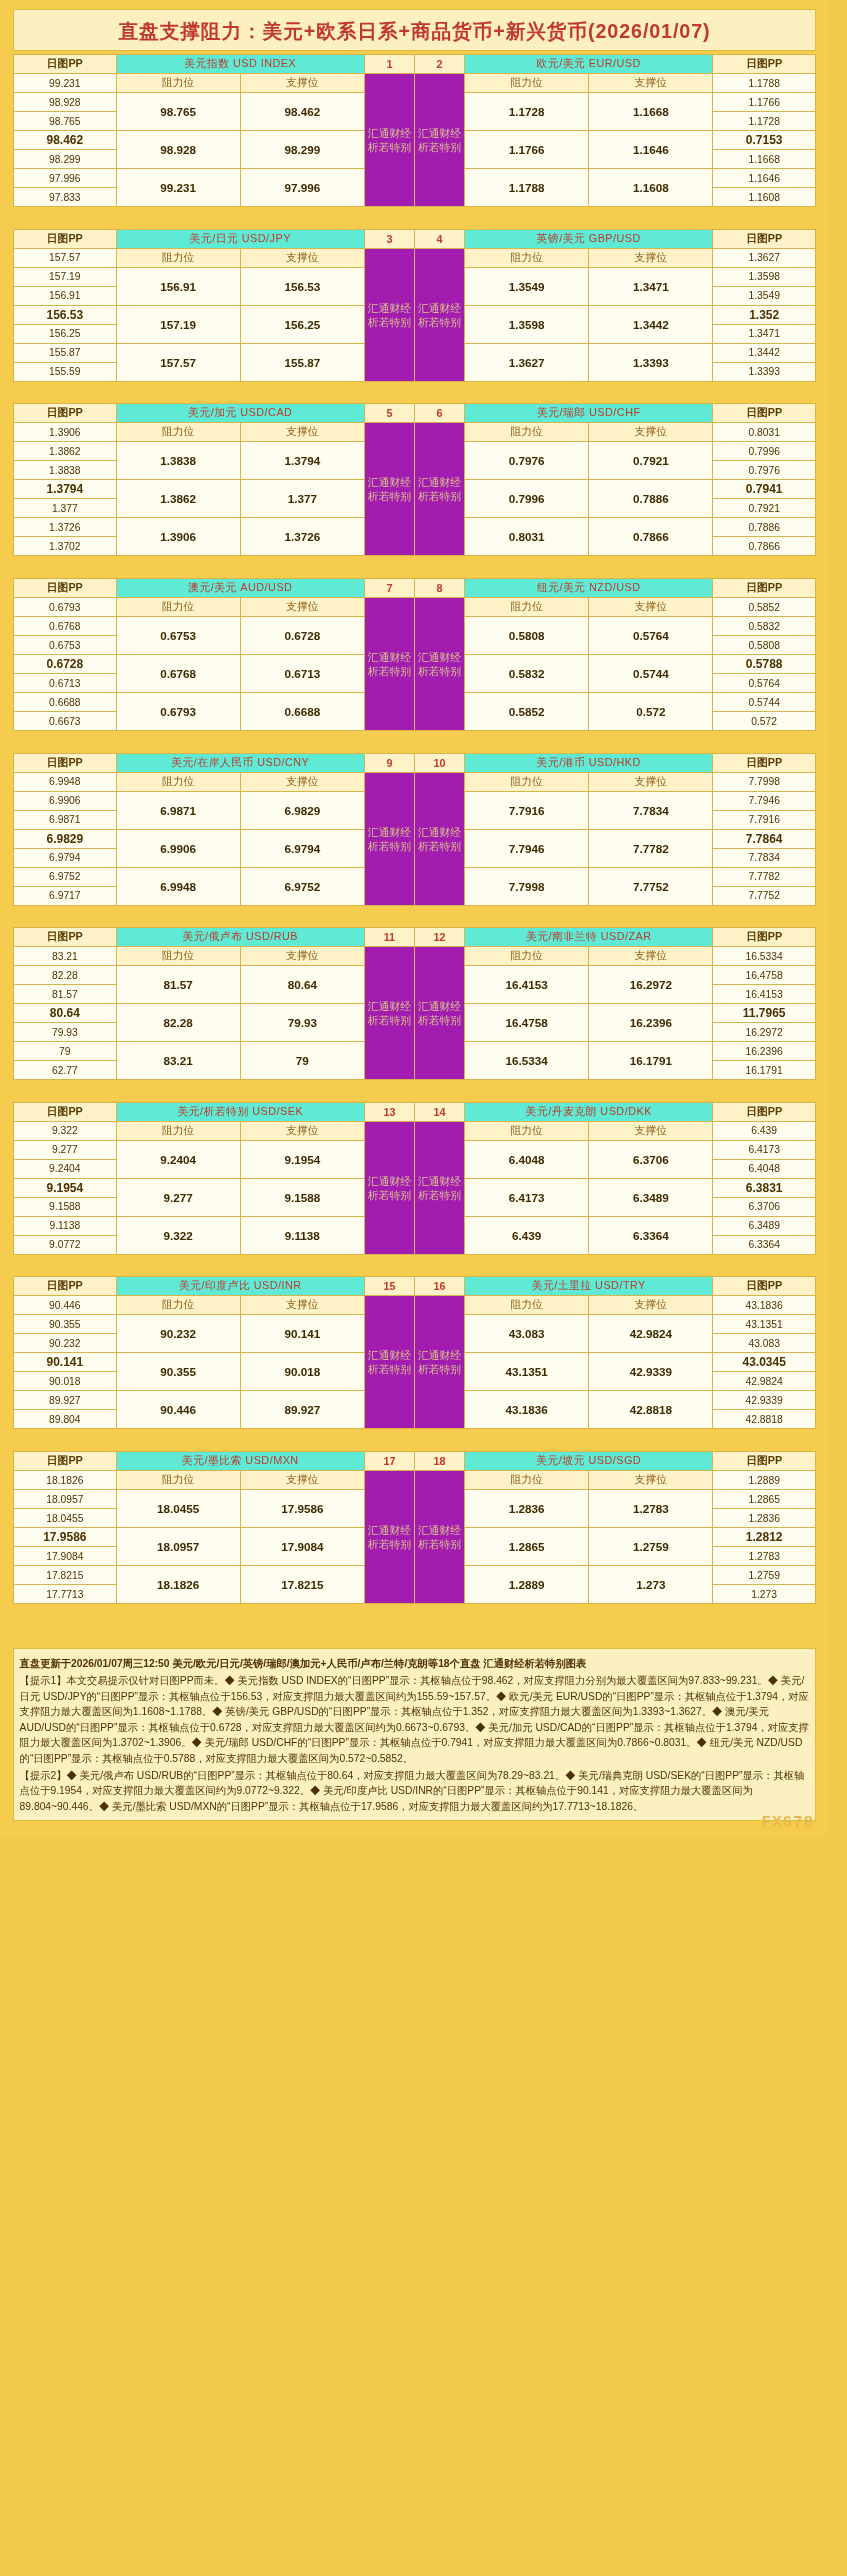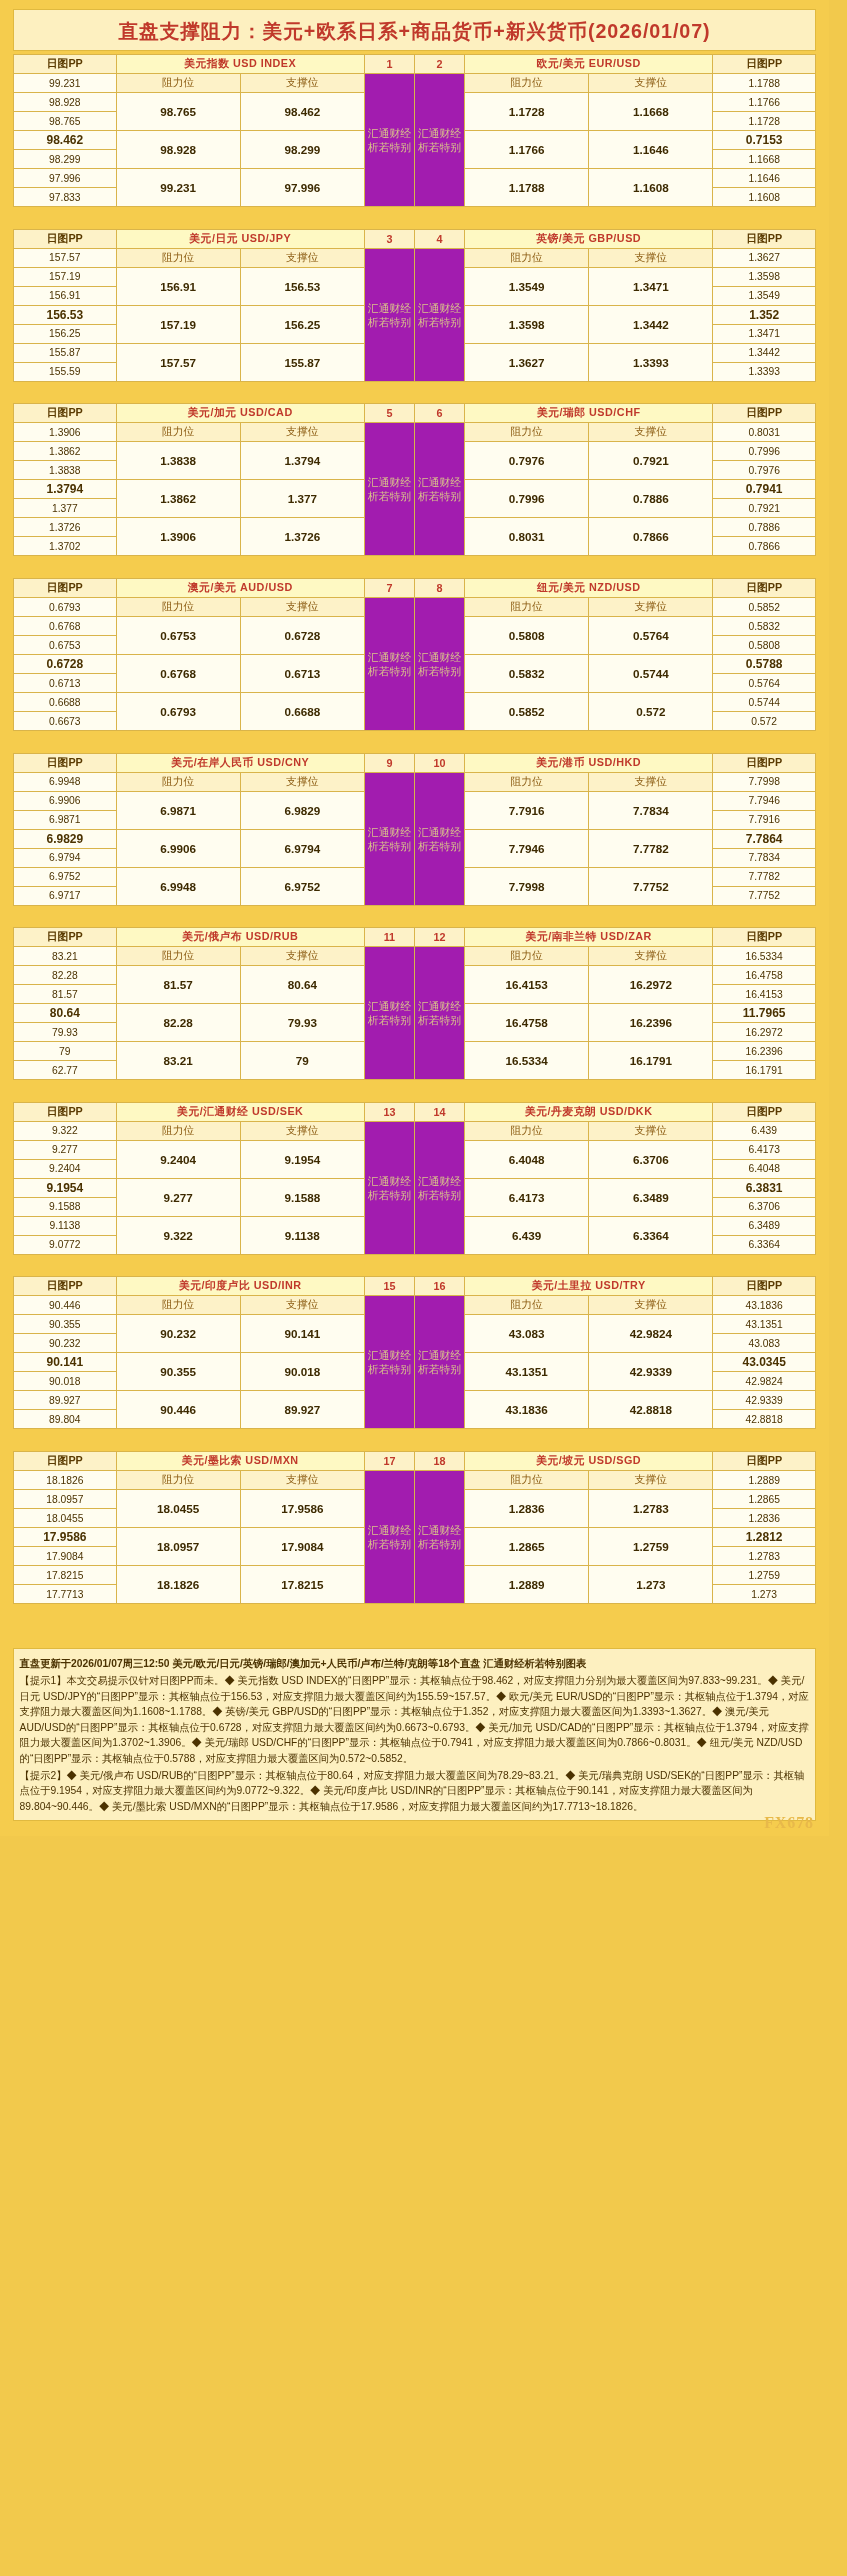--- a/index.html
+++ b/index.html
@@ -53,23 +53,23 @@
     padding: 0.9px 1.9px;
     height: 19px;
   }
   .pp-head {
     background: #fdf2c8;
     font-weight: bold;
     font-size: 11.2px;
     color: #5a3a00;
   }
   .pair-head {
-    background: #fef9c3;
+    background: #5eead4;
     color: #c0392b;
-    font-weight: bold;
+    font-weight: normal;
     font-size: 12px;
     letter-spacing: 0.5px;
   }
   .sub-head {
     background: #fdf2c8;
     font-size: 10.3px;
     color: #8a5a10;
   }
   .num { background: #fffdf0; color:#4b3200; font-size: 10.8px; }
   .num.small { font-size: 10.3px; }
@@ -102,21 +102,21 @@
   .footer p { margin: 1.9px 0; }
   .bottom-pad { height: 15px; }
   .fx-mark {
     position: absolute;
     right: 15px;
     bottom: 3.7px;
     color: #e8b94a;
     font-size: 16px;
     font-weight: bold;
     letter-spacing: 0.9px;
-    font-family: Liberation Serif, serif;
+    font-family: Liberation Mono, monospace;
   }
 </style>
 </head>
 <body>
 
 <div class="page">
 
   <div class="top-bar"></div>
 
   <div class="title-wrap">
@@ -594,21 +594,21 @@
             <col style="width: 11.9266%;">
             <col style="width: 4.81651%;">
             <col style="width: 4.81651%;">
             <col style="width: 11.9266%;">
             <col style="width: 11.9266%;">
             <col style="width: 9.86239%;">
           </colgroup>
           <tbody>
             <tr>
               <td class="pp-head">日图PP</td>
-              <td class="pair-head" rowspan="1" colspan="2">美元/汇通财经  USD/SEK</td>
+              <td class="pair-head" rowspan="1" colspan="2">美元/析若特别  USD/SEK</td>
               <td class="idx">13</td>
               <td class="idx">14</td>
               <td class="pair-head" rowspan="1" colspan="2">美元/丹麦克朗  USD/DKK</td>
               <td class="pp-head">日图PP</td>
             </tr>
             <tr>
               <td class="num small">9.322</td>
               <td class="sub-head">阻力位</td>
               <td class="sub-head">支撑位</td>
               <td class="wm" rowspan="7" colspan="1">

